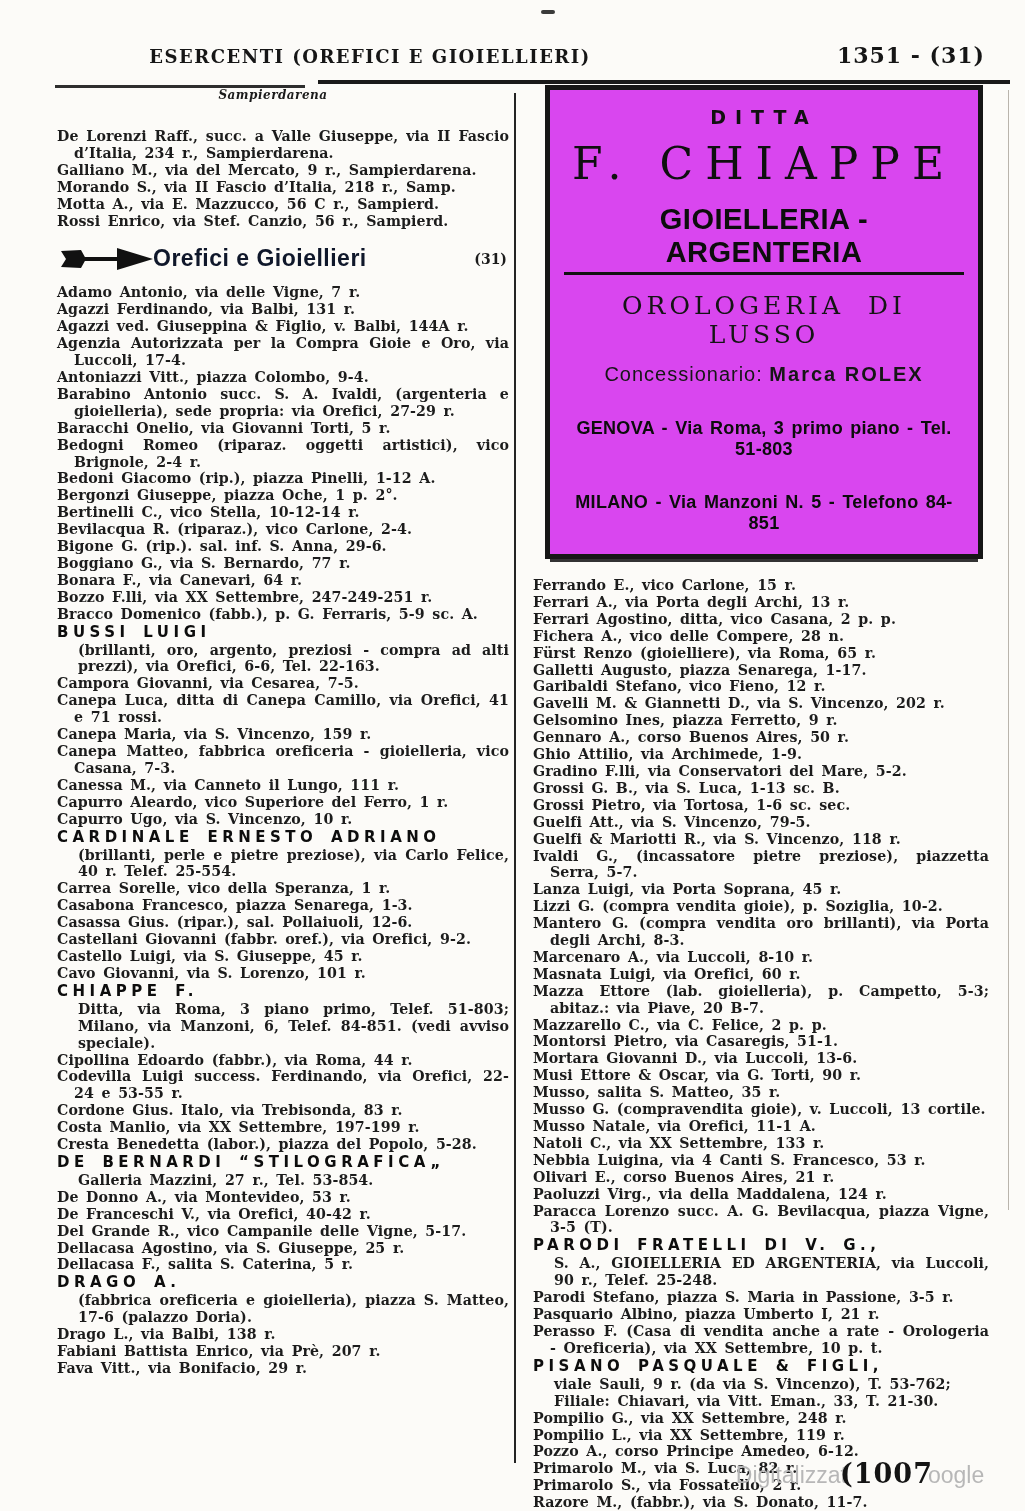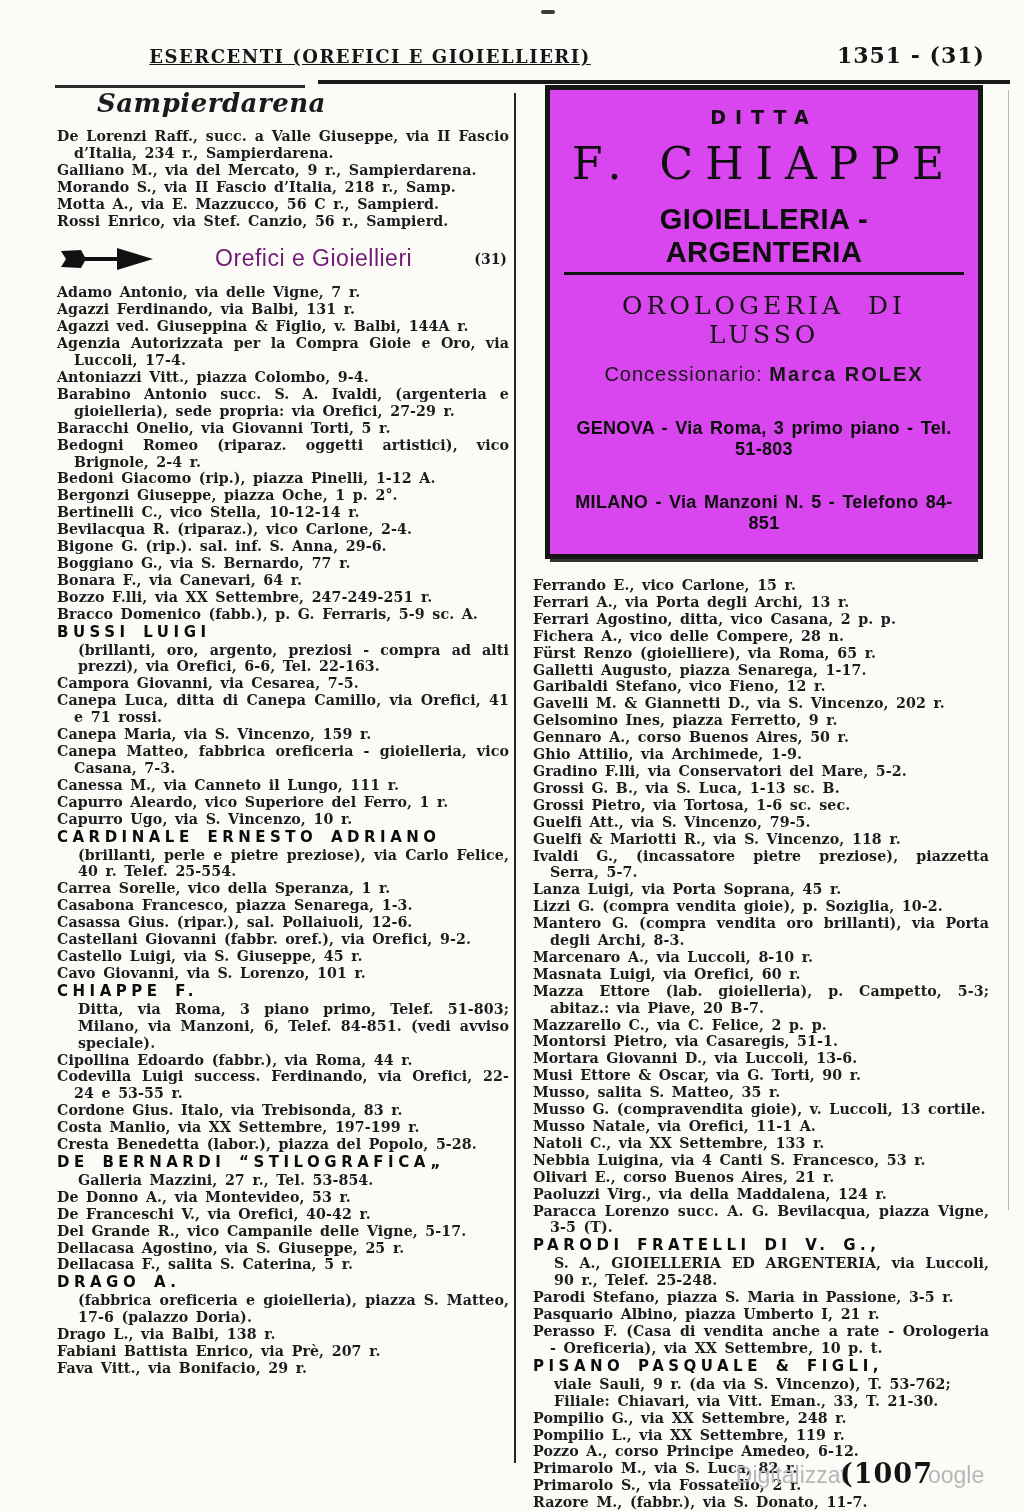--- a/index.html
+++ b/index.html
@@ -4,38 +4,38 @@
 <style>
   html,body{margin:0;padding:0;}
   body{
     width:1025px;height:1511px;position:relative;overflow:hidden;
     background:#fcfbf8;color:#1b1b1b;
     font-family:"DejaVu Serif", serif;
   }
   
   .top-dash{position:absolute;left:541px;top:10px;width:14px;height:4px;background:#3a3a3a;border-radius:2px;}
   .hdr-title{position:absolute;left:0;top:46px;width:740px;text-align:center;
-    font-size:18px;font-weight:bold;letter-spacing:1.5px;color:#161616;text-decoration:underline;}
+    font-size:18px;font-weight:bold;letter-spacing:1.5px;color:#161616;}
   .hdr-page{position:absolute;right:40px;top:42px;font-size:22px;font-weight:bold;letter-spacing:1px;color:#161616;}
   .rule-left{position:absolute;left:55px;top:85px;width:250px;height:3px;background:#2e2e2e;}
   .rule-main{position:absolute;left:318px;top:80px;width:692px;height:4px;background:#1a1a1a;}
   .v-divider{position:absolute;left:514px;top:93px;width:2px;height:1370px;background:#242424;}
   .edge-line{position:absolute;left:1008px;top:90px;width:1px;height:1120px;background:#b9b4ac;}
 
   
   .col-left{position:absolute;left:57px;top:88px;width:452px;}
   .col-right{position:absolute;left:533px;top:85px;width:456px;}
 
-  .district-heading{margin:0 60px 10px 40px;text-align:left;font-style:italic;
-    font-weight:bold;font-size:26px;letter-spacing:0.5px;}
+  .district-heading{margin:0 60px 26px 40px;text-align:center;font-style:italic;
+    font-weight:bold;font-size:12px;letter-spacing:0.5px;}
 
   .section-row{display:flex;align-items:center;margin:16px 0 12px 0;}
   .section-row svg{flex:0 0 auto;margin-left:4px;}
-  .section-title{flex:1;text-align:center;font-family:"Liberation Sans",sans-serif;
-    font-weight:normal;font-size:23px;letter-spacing:0.5px;color:#701a75;}
+  .section-title{flex:1;font-family:"Liberation Sans",sans-serif;
+    font-weight:bold;font-size:23px;letter-spacing:0.5px;color:#0f172a;}
   .section-num{flex:0 0 auto;font-size:14px;font-weight:bold;margin-right:2px;}
 
   
   .list p{margin:0;}
   .t-entry, .t-desc{
     font-size:14.2px;line-height:16.9px;font-weight:bold;text-align:justify;
     word-spacing:2.5px;letter-spacing:0.1px;color:#1c1c1c;
   }
   .t-entry{text-indent:-17px;padding-left:17px;}
   .t-desc{text-indent:0;padding-left:21px;margin-top:1px;margin-bottom:2px;}

